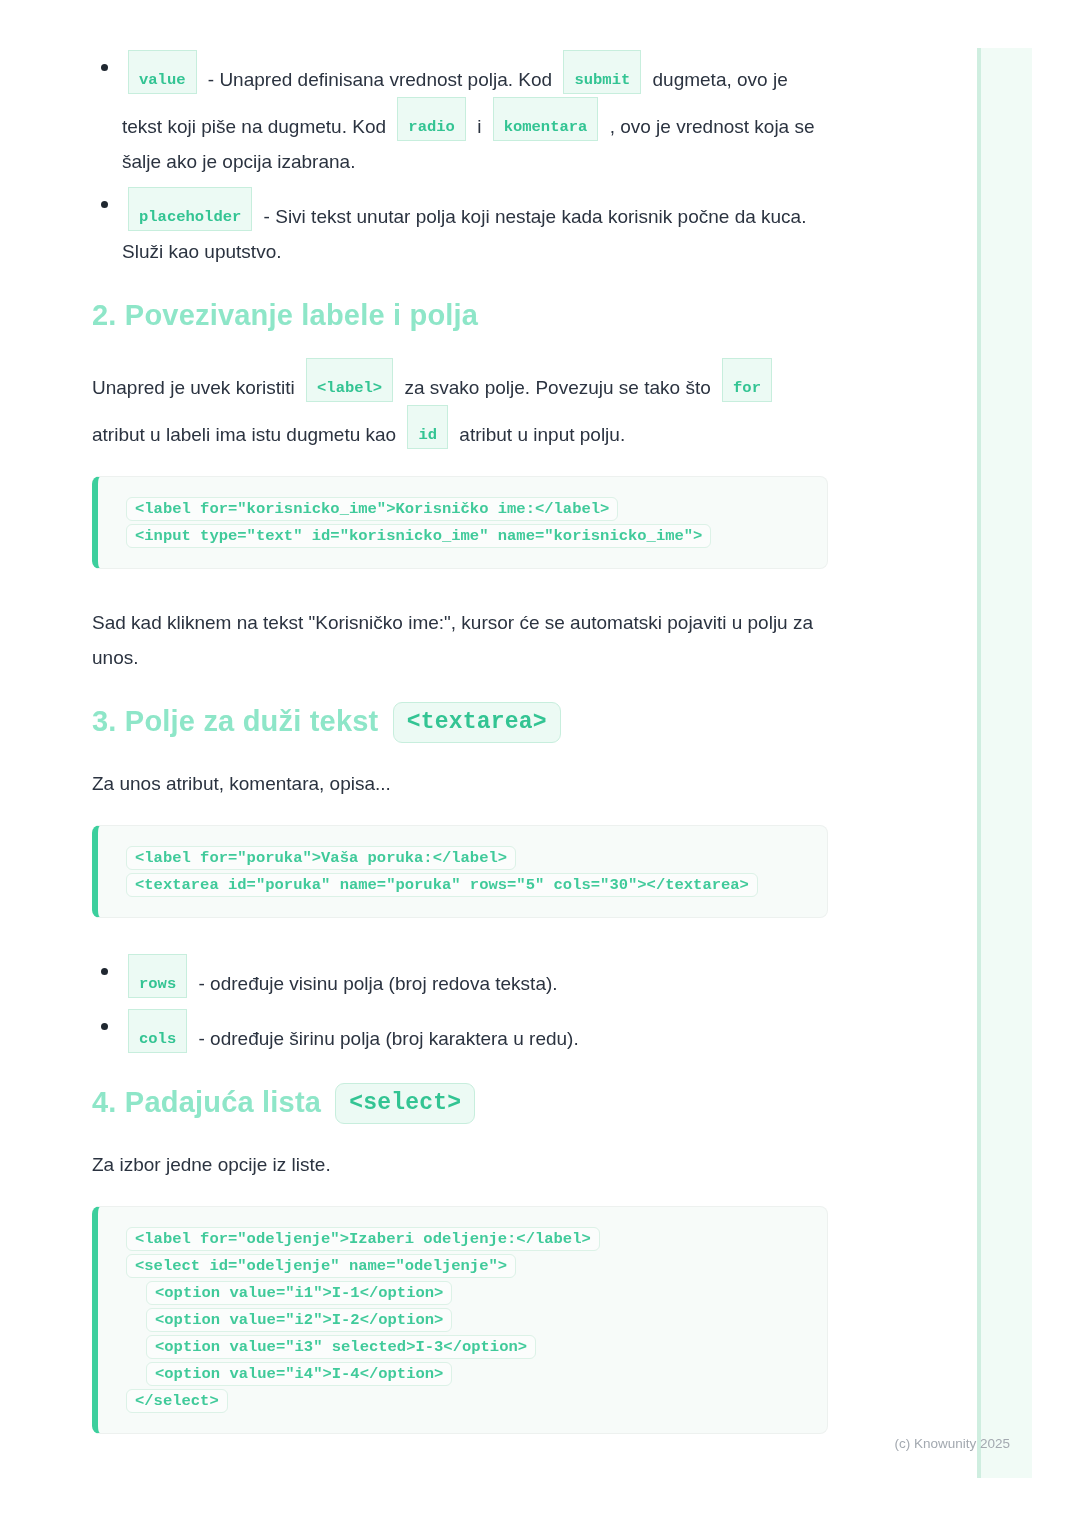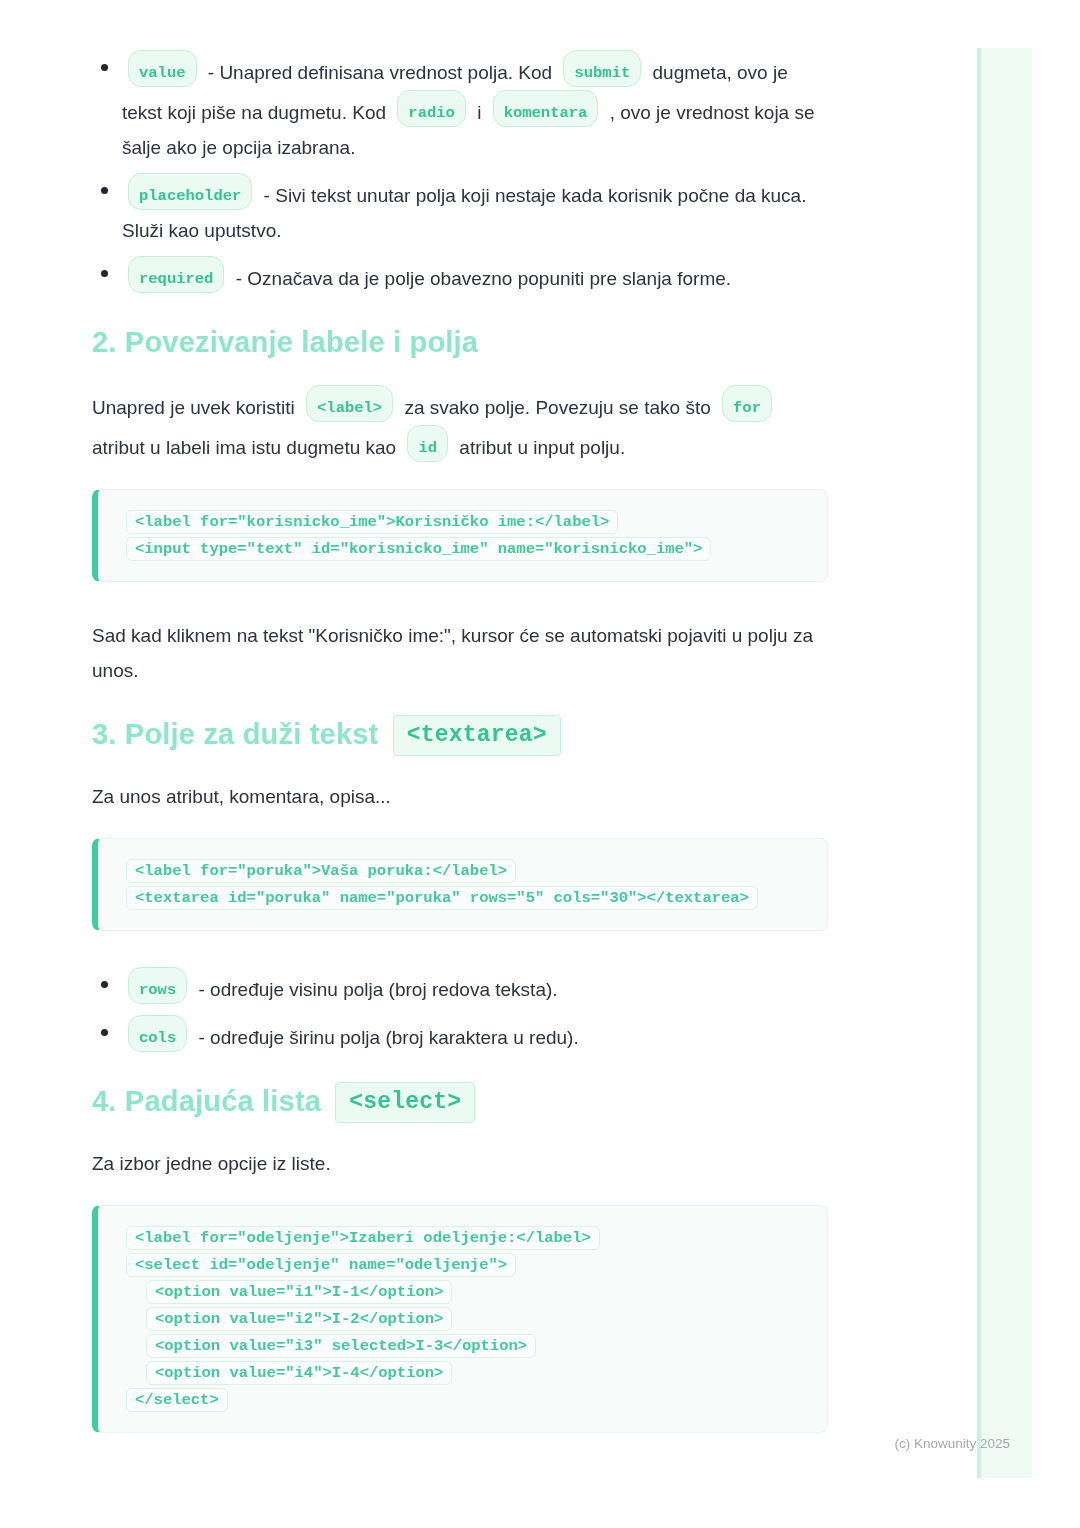--- a/index.html
+++ b/index.html
@@ -14,32 +14,32 @@
   .bullet { position:relative; padding-left:30px; margin-bottom:8px;
             font-size:19px; line-height:35px; }
   .dot { position:absolute; left:9px; top:14px; width:7px; height:7px;
          border-radius:50%; background:#1f2730; }
   .para { font-size:19px; line-height:35px; margin-bottom:24px; }
 
   
   .badge {
     display:inline-block; font-family:"Liberation Mono", monospace;
     font-weight:700; font-size:15.5px; line-height:22px; color:#33c493;
-    background:#ecfaf4; border:1px solid #c7eedd; border-radius:13px;
-    padding:11px 10px 2px; margin:0 6px; vertical-align:2px; white-space:pre;
+    background:#ecfaf4; border:1px solid #c7eedd; border-radius:0;
+    padding:18px 10px 2px; margin:0 6px; vertical-align:2px; white-space:pre;
   }
 
   
   .heading {
     font-size:29px; line-height:40px; font-weight:700; color:#8ee6c8;
     margin:26px 0 23px; letter-spacing:.2px;
   }
   .heading .badge {
     font-size:23px; line-height:30px; padding:4px 13px 5px;
-    border-radius:4px; vertical-align:3px;
+    border-radius:9px; vertical-align:3px;
   }
 
   
   .codeblock {
     background:#f7fbf9; border:1px solid #edf1ef; border-left:6px solid #3ccf9d;
     border-radius:8px; padding:20px 28px 17px; margin:0 0 36px;
   }
   .codeline { margin-bottom:3px; }
   .codeline .codetext {
     display:inline-block; font-family:"Liberation Mono", monospace;
@@ -59,21 +59,20 @@
   }
 </style>
 </head>
 <body>
 
 <div class="side-strip"></div>
 <div class="footer">(c) Knowunity 2025</div>
 <div class="content">
     <div class="bullet"><span class="dot"></span><span class="badge">value</span> <span>- Unapred definisana vrednost polja. Kod</span> <span class="badge">submit</span> <span>dugmeta, ovo je tekst koji piše na dugmetu. Kod</span> <span class="badge">radio</span> <span>i</span> <span class="badge">komentara</span> <span>, ovo je vrednost koja se šalje ako je opcija izabrana.</span> </div>
     <div class="bullet"><span class="dot"></span><span class="badge">placeholder</span> <span>- Sivi tekst unutar polja koji nestaje kada korisnik počne da kuca. Služi kao uputstvo.</span> </div>
-    <div class="bullet"><span class="dot"></span><span class="badge">required</span> <span>- Označava da je polje obavezno popuniti pre slanja forme.</span> </div>
     <h2 class="heading"><span>2. Povezivanje labele i polja</span> </h2>
     <p class="para"><span>Unapred je uvek koristiti</span> <span class="badge">&lt;label&gt;</span> <span>za svako polje. Povezuju se tako što</span> <span class="badge">for</span> <span>atribut u labeli ima istu dugmetu kao</span> <span class="badge">id</span> <span>atribut u input polju.</span> </p>
     <div class="codeblock">
       <div class="codeline"><span class="codetext" style="margin-left: 0px;">&lt;label for="korisnicko_ime"&gt;Korisničko ime:&lt;/label&gt;</span></div>
       <div class="codeline"><span class="codetext" style="margin-left: 0px;">&lt;input type="text" id="korisnicko_ime" name="korisnicko_ime"&gt;</span></div>
     </div>
     <p class="para"><span>Sad kad kliknem na tekst "Korisničko ime:", kursor će se automatski pojaviti u polju za unos.</span> </p>
     <h2 class="heading"><span>3. Polje za duži tekst</span> <span class="badge">&lt;textarea&gt;</span> </h2>
     <p class="para"><span>Za unos atribut, komentara, opisa...</span> </p>
     <div class="codeblock">

